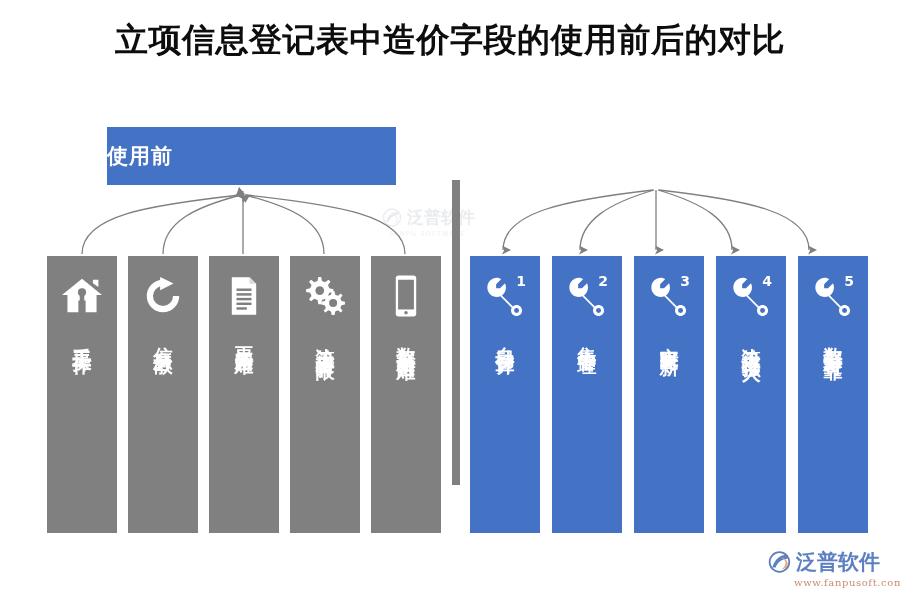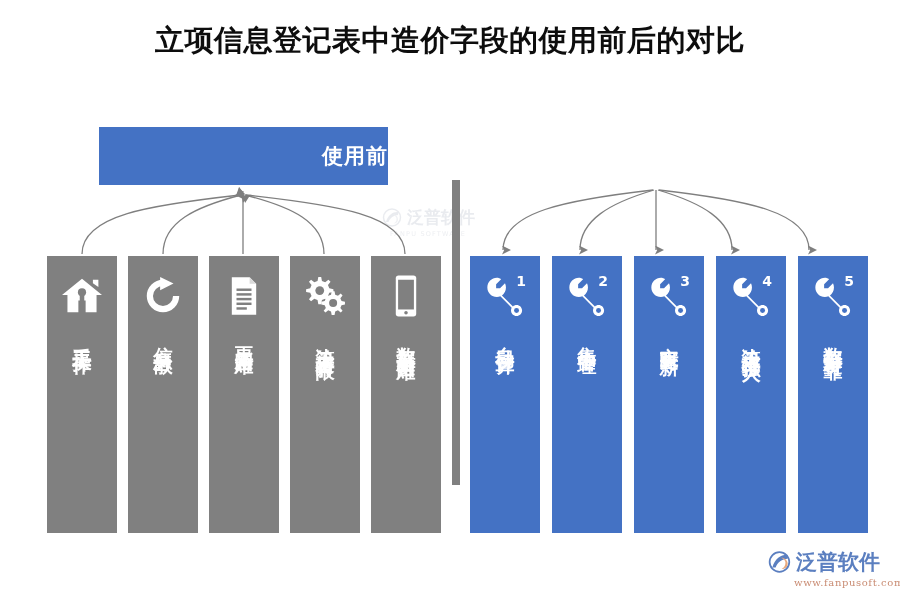--- a/index.html
+++ b/index.html
@@ -21,21 +21,21 @@
     overflow: hidden;
   }
 
   
   .title {
     position: absolute;
     left: 0;
     top: 20px;
     width: 900px;
     text-align: center;
-    font-size: 29px;
+    font-size: 33px;
     font-weight: bold;
     color: #0d0d0d;
     letter-spacing: 0.5px;
     line-height: 40px;
   }
 
   
   .watermark-center {
     position: absolute;
     left: 363px;
@@ -67,25 +67,26 @@
     letter-spacing: 1.2px;
     margin-top: 1px;
     white-space: nowrap;
   }
 
   
   .header-bar {
     position: absolute;
     display: flex;
     align-items: center;
-    justify-content: flex-end;
+    justify-content: flex-start;
     color: #ffffff;
     font-size: 21px;
     font-weight: bold;
     letter-spacing: 1px;
+    margin-left: 8px;
   }
   #header-before {
     left: 99px;
     top: 127px;
     width: 289px;
     height: 58px;
     background: #4472c4;
   }
   #header-after {
     left: 513px;

